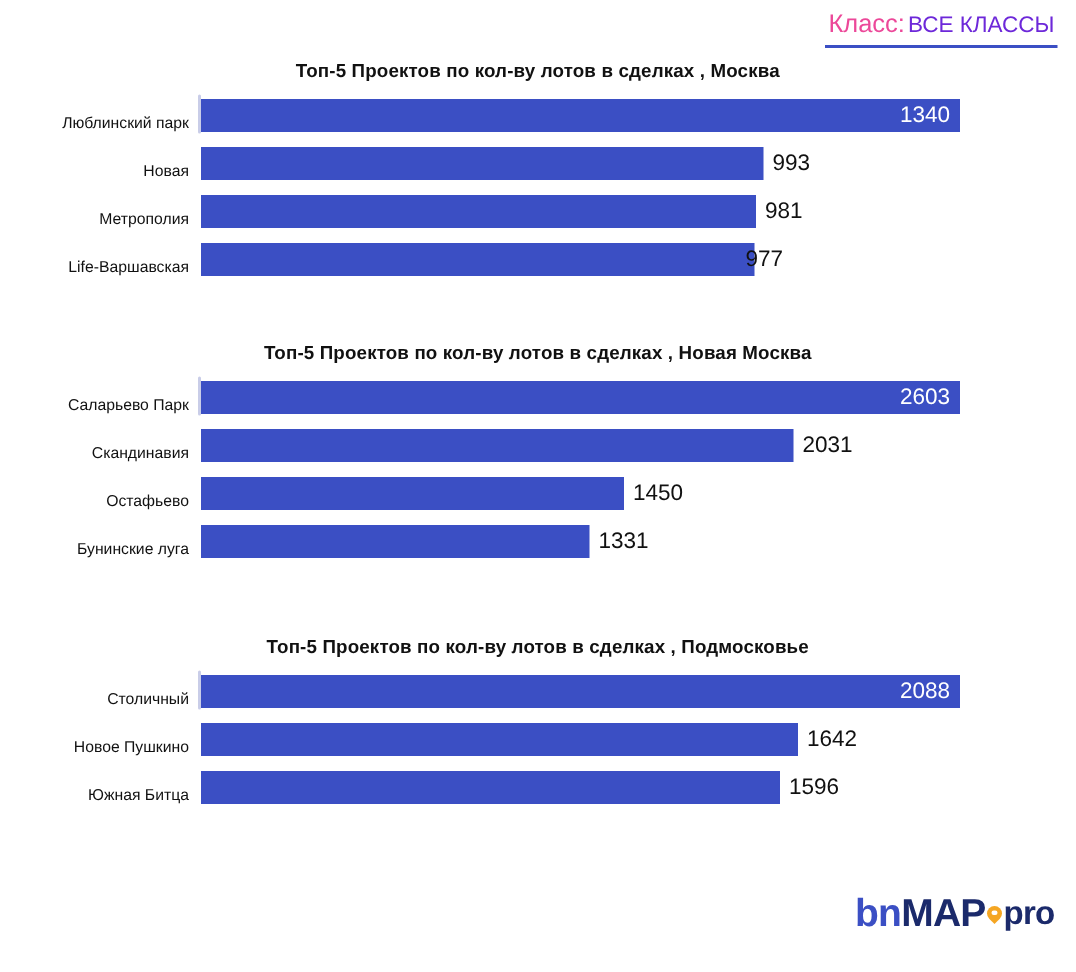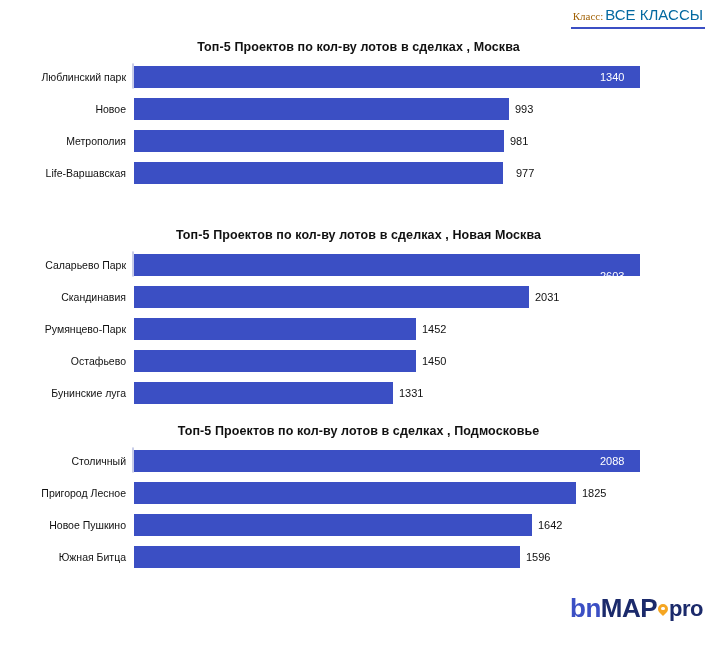--- a/index.html
+++ b/index.html
@@ -26,27 +26,26 @@
   .class-filter {
     position: absolute;
     top: 6px;
     right: 12px;
     display: flex;
     align-items: baseline;
     border-bottom: 2px solid #3b4fc4;
     padding: 0 2px 4px 2px;
   }
   .class-filter .label {
-    font-size: 11px;
-    color: #a16207;
-    font-family: Liberation Serif, serif;
+    font-size: 17px;
+    color: #ec4899;
   }
   .class-filter .value {
     font-size: 15px;
-    color: #0369a1;
+    color: #6d28d9;
     font-weight: 400;
     margin-left: 2px;
   }
 
   
   .chart-block {
     position: absolute;
     left: 0;
     width: 717px;
   }
@@ -57,21 +56,21 @@
     color: #111111;
     margin: 0 0 12px 0;
     letter-spacing: 0.1px;
   }
   .rows {
     position: relative;
     padding-left: 0;
   }
   .bar-row {
     display: flex;
-    align-items: center;
+    align-items: flex-end;
     height: 22px;
     margin-bottom: 10px;
   }
   .bar-label {
     width: 134px;
     text-align: right;
     padding-right: 8px;
     font-size: 10.5px;
     color: #111111;
     white-space: nowrap;
@@ -86,21 +85,21 @@
     position: absolute;
     left: 0;
     top: 0;
     height: 22px;
     background: #3b4fc4;
   }
   .bar-value {
     position: absolute;
     top: 50%;
     transform: translateY(-50%);
-    font-size: 11px;
+    font-size: 15px;
     color: #111111;
     white-space: nowrap;
   }
   .bar-value.inside {
     color: #ffffff;
   }
   
   .bar-row.highlight .bar-area::after {
     content: "";
     position: absolute;
@@ -182,65 +181,58 @@
     <div class="chart-title">Топ-5 Проектов по кол-ву лотов в сделках , Москва</div>
     <div class="rows">
         <div class="bar-row highlight">
           <div class="bar-label">Люблинский парк</div>
           <div class="bar-area">
             <div class="bar" style="width: 506px; background: rgb(59, 79, 196);"></div>
             <div class="bar-value inside" style="left: 466px;">1340</div>
           </div>
         </div>
         <div class="bar-row">
-          <div class="bar-label">Новое</div>
+          <div class="bar-label">Новая</div>
           <div class="bar-area">
             <div class="bar" style="width: 375px; background: rgb(59, 79, 196);"></div>
             <div class="bar-value" style="left: 381px;">993</div>
           </div>
         </div>
         <div class="bar-row">
           <div class="bar-label">Метрополия</div>
           <div class="bar-area">
             <div class="bar" style="width: 370px; background: rgb(59, 79, 196);"></div>
             <div class="bar-value" style="left: 376px;">981</div>
           </div>
         </div>
         <div class="bar-row">
           <div class="bar-label">Life-Варшавская</div>
           <div class="bar-area">
             <div class="bar" style="width: 369px; background: rgb(59, 79, 196);"></div>
-            <div class="bar-value" style="left: 382px;">977</div>
+            <div class="bar-value" style="left: 363px;">977</div>
           </div>
         </div>
       </div>
   </div>
 
   <div class="chart-block" id="chart-1" style="top:228px;">
     <div class="chart-title">Топ-5 Проектов по кол-ву лотов в сделках , Новая Москва</div>
     <div class="rows">
         <div class="bar-row highlight">
           <div class="bar-label">Саларьево Парк</div>
           <div class="bar-area">
             <div class="bar" style="width: 506px; background: rgb(59, 79, 196);"></div>
-            <div class="bar-value inside" style="left: 466px; margin-top: 11px;">2603</div>
+            <div class="bar-value inside" style="left: 466px;">2603</div>
           </div>
         </div>
         <div class="bar-row">
           <div class="bar-label">Скандинавия</div>
           <div class="bar-area">
             <div class="bar" style="width: 395px; background: rgb(59, 79, 196);"></div>
             <div class="bar-value" style="left: 401px;">2031</div>
-          </div>
-        </div>
-        <div class="bar-row">
-          <div class="bar-label">Румянцево-Парк</div>
-          <div class="bar-area">
-            <div class="bar" style="width: 282px; background: rgb(59, 79, 196);"></div>
-            <div class="bar-value" style="left: 288px;">1452</div>
           </div>
         </div>
         <div class="bar-row">
           <div class="bar-label">Остафьево</div>
           <div class="bar-area">
             <div class="bar" style="width: 282px; background: rgb(59, 79, 196);"></div>
             <div class="bar-value" style="left: 288px;">1450</div>
           </div>
         </div>
         <div class="bar-row">
@@ -257,27 +249,20 @@
     <div class="chart-title">Топ-5 Проектов по кол-ву лотов в сделках , Подмосковье</div>
     <div class="rows">
         <div class="bar-row highlight">
           <div class="bar-label">Столичный</div>
           <div class="bar-area">
             <div class="bar" style="width: 506px; background: rgb(59, 79, 196);"></div>
             <div class="bar-value inside" style="left: 466px;">2088</div>
           </div>
         </div>
         <div class="bar-row">
-          <div class="bar-label">Пригород Лесное</div>
-          <div class="bar-area">
-            <div class="bar" style="width: 442px; background: rgb(59, 79, 196);"></div>
-            <div class="bar-value" style="left: 448px;">1825</div>
-          </div>
-        </div>
-        <div class="bar-row">
           <div class="bar-label">Новое Пушкино</div>
           <div class="bar-area">
             <div class="bar" style="width: 398px; background: rgb(59, 79, 196);"></div>
             <div class="bar-value" style="left: 404px;">1642</div>
           </div>
         </div>
         <div class="bar-row">
           <div class="bar-label">Южная Битца</div>
           <div class="bar-area">
             <div class="bar" style="width: 386px; background: rgb(59, 79, 196);"></div>

